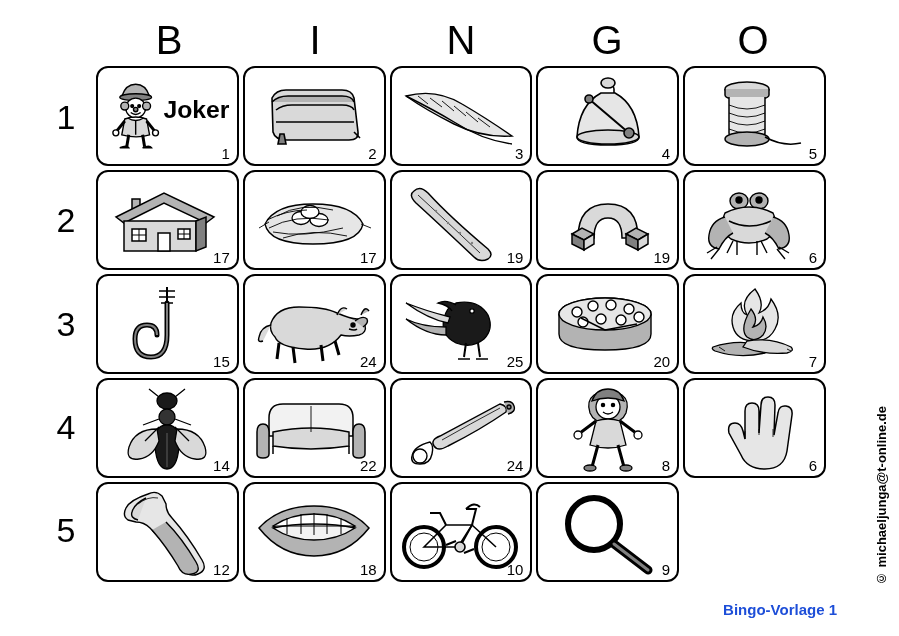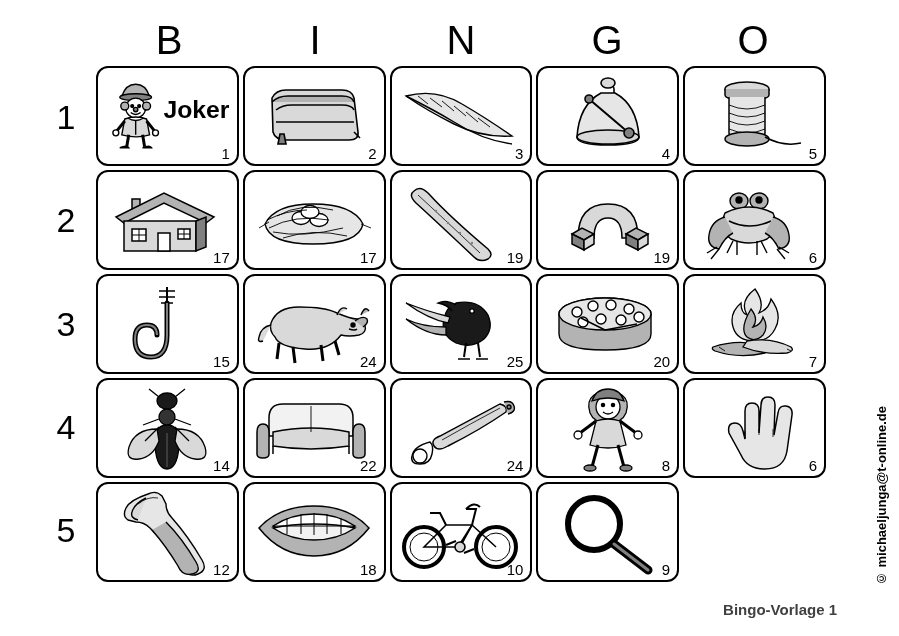--- a/index.html
+++ b/index.html
@@ -89,21 +89,21 @@
     font-size: 15px;
     color: #000;
     font-family: "Liberation Sans", sans-serif;
   }
   
   .footer-caption {
     position: absolute;
     right: 62px;
     bottom: 18px;
     font-size: 15px;
-    color: #404040;
+    color: #1d4ed8;
     font-weight: bold;
   }
   .copyright {
     position: absolute;
     right: 10px;
     bottom: 50px;
     font-size: 13px;
     color: #000;
     font-weight: bold;
     writing-mode: vertical-rl;

